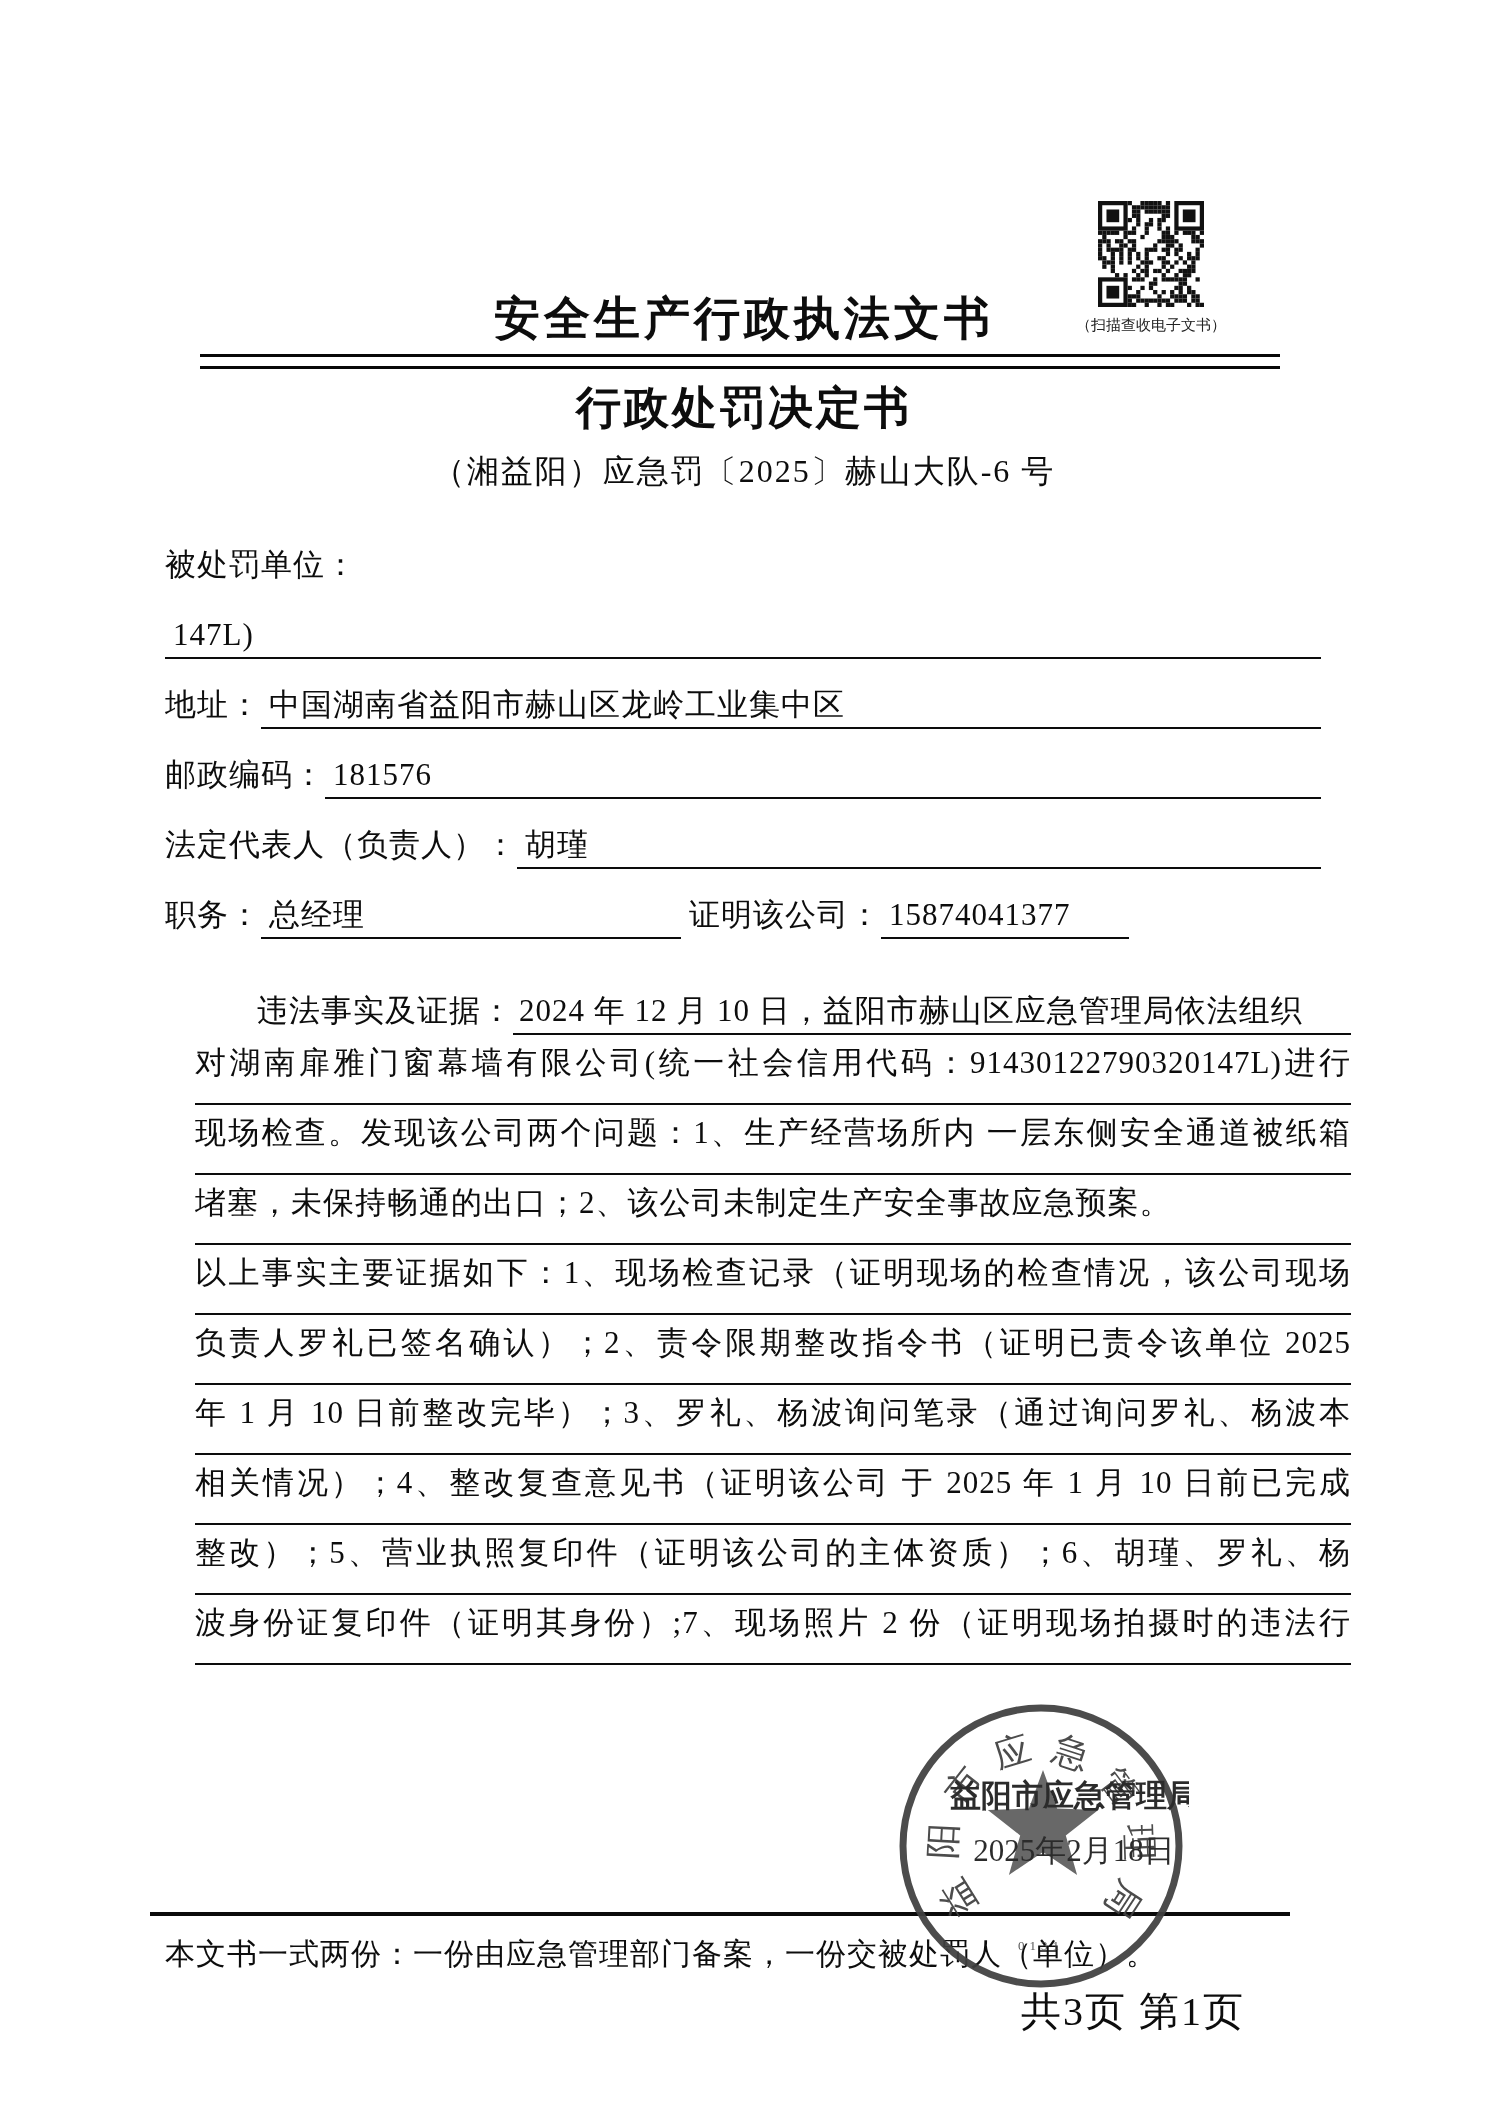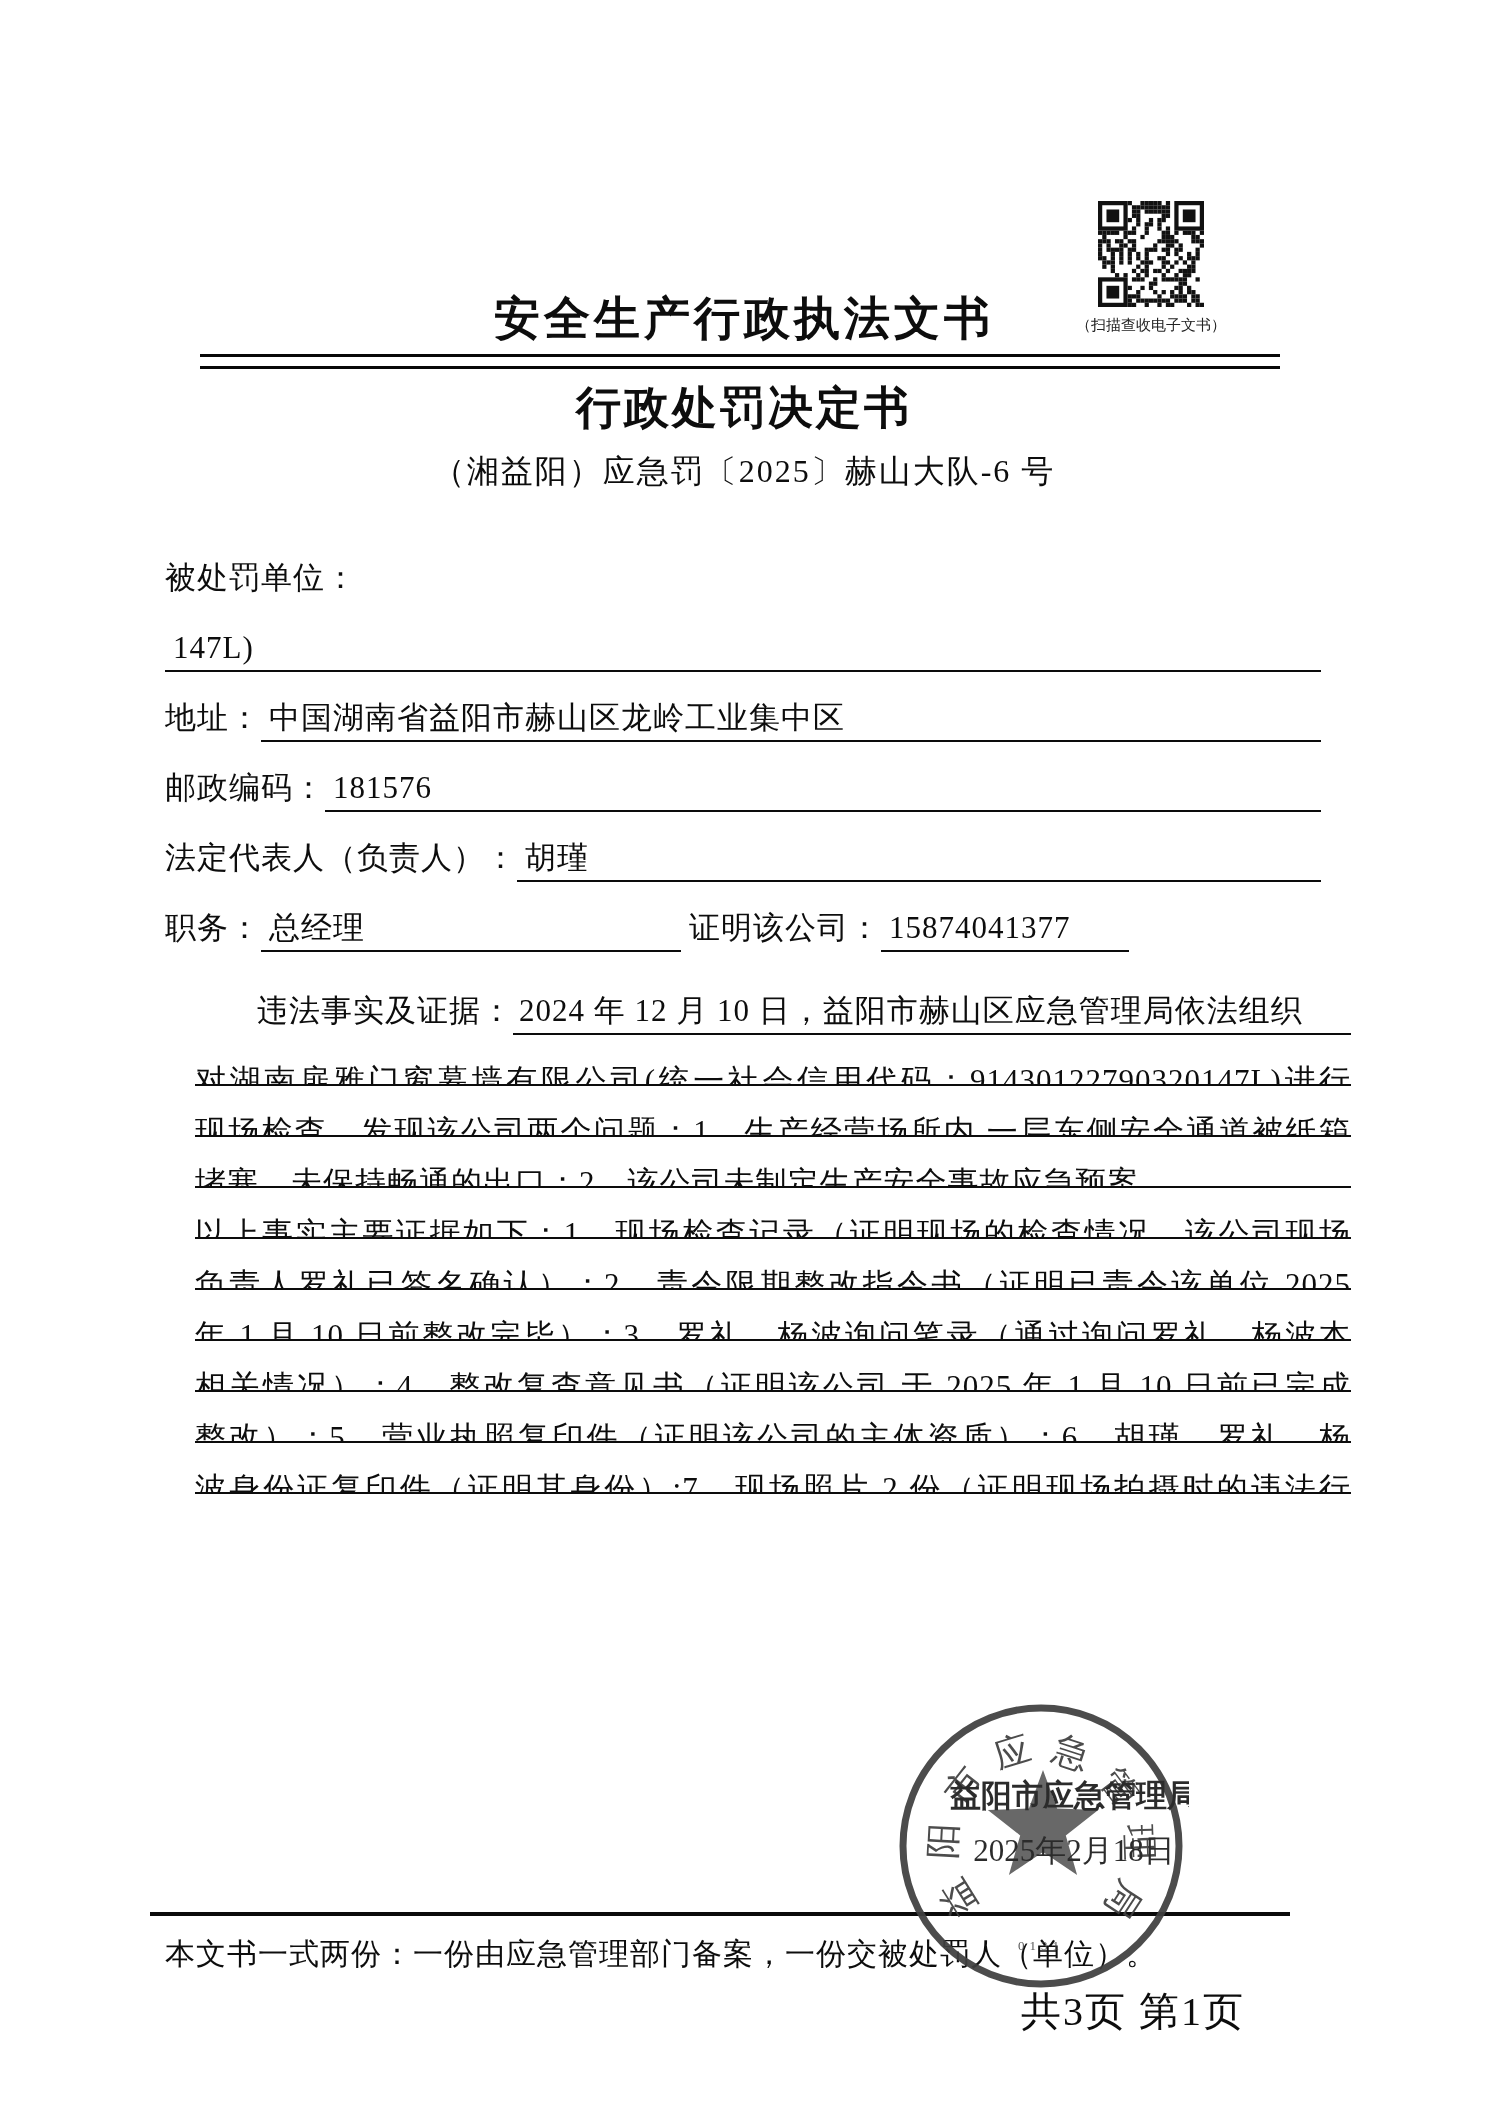--- a/index.html
+++ b/index.html
@@ -10,31 +10,31 @@
   .qr-wrap{left:1066px;top:178px;width:170px;text-align:center;margin-top:23px;}
   .qr-wrap svg{display:block;margin:0 auto;}
   .qr-caption{margin-top:9px;font-size:15px;letter-spacing:0px;color:#222;white-space:nowrap;}
   
   .doc-type{left:0;top:288px;width:100%;text-align:center;font-size:46px;font-weight:bold;letter-spacing:4px;}
   .double-rule{left:200px;top:354px;width:1080px;height:9px;border-top:3px solid #070707;border-bottom:3px solid #070707;}
   .doc-title{left:0;top:378px;width:100%;text-align:center;font-size:45px;font-weight:bold;letter-spacing:3px;}
   .doc-number{left:0;top:450px;width:100%;text-align:center;font-size:32px;letter-spacing:2px;}
   
   .fields{left:165px;top:545px;width:1156px;}
-  .frow{height:70px;display:flex;align-items:center;font-size:31px;letter-spacing:1px;}
+  .frow{height:70px;display:flex;align-items:flex-start;font-size:31px;letter-spacing:1px;}
   .frow .lbl{white-space:nowrap;line-height:40px;padding-bottom:2px;border-bottom:2px solid transparent;}
   .frow .val{line-height:40px;padding:0 6px 2px 8px;border-bottom:2px solid #0c0c0c;white-space:nowrap;}
   .grow{flex:1 1 auto;}
   .w420{width:420px;box-sizing:border-box;}
   .w248{width:248px;box-sizing:border-box;}
   .ml8{margin-left:8px;}
   
   .evidence{left:165px;top:965px;width:1156px;font-size:31px;letter-spacing:1px;margin-left:30px;}
-  .pline{height:51px;box-sizing:border-box;border-bottom:2px solid #0c0c0c;
-         padding-top:24px;line-height:44px;overflow:hidden;
+  .pline{height:70px;box-sizing:border-box;border-bottom:2px solid #0c0c0c;
+         padding-top:6px;line-height:44px;overflow:hidden;
          text-align:justify;text-align-last:justify;}
   .pline.no-stretch{text-align-last:left;}
   .pline-first{height:70px;display:flex;align-items:flex-end;}
   .pline-first .lbl{white-space:nowrap;line-height:40px;padding:0 0 2px 62px;border-bottom:2px solid transparent;}
   .pline-first .val{flex:1 1 auto;line-height:40px;padding:0 0 2px 6px;border-bottom:2px solid #0c0c0c;white-space:nowrap;}
   
   .seal{left:893px;top:1698px;width:296px;height:296px;z-index:5;opacity:.93;pointer-events:none;}
   .seal text{font-family:"Liberation Serif","DejaVu Serif",serif;}
   
   .footer-rule{left:150px;top:1912px;width:1140px;height:4px;background:#0a0a0a;z-index:1;}

